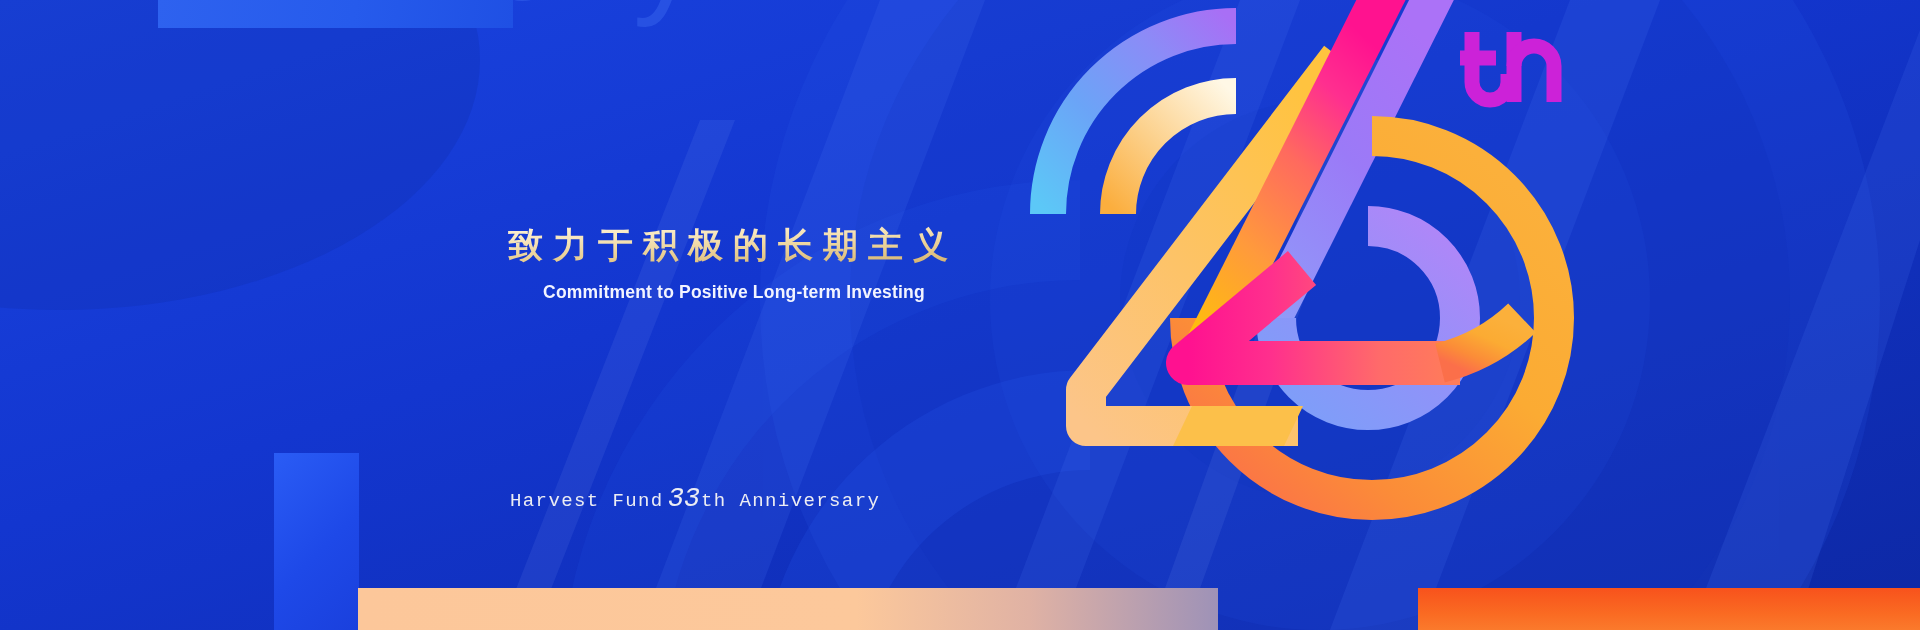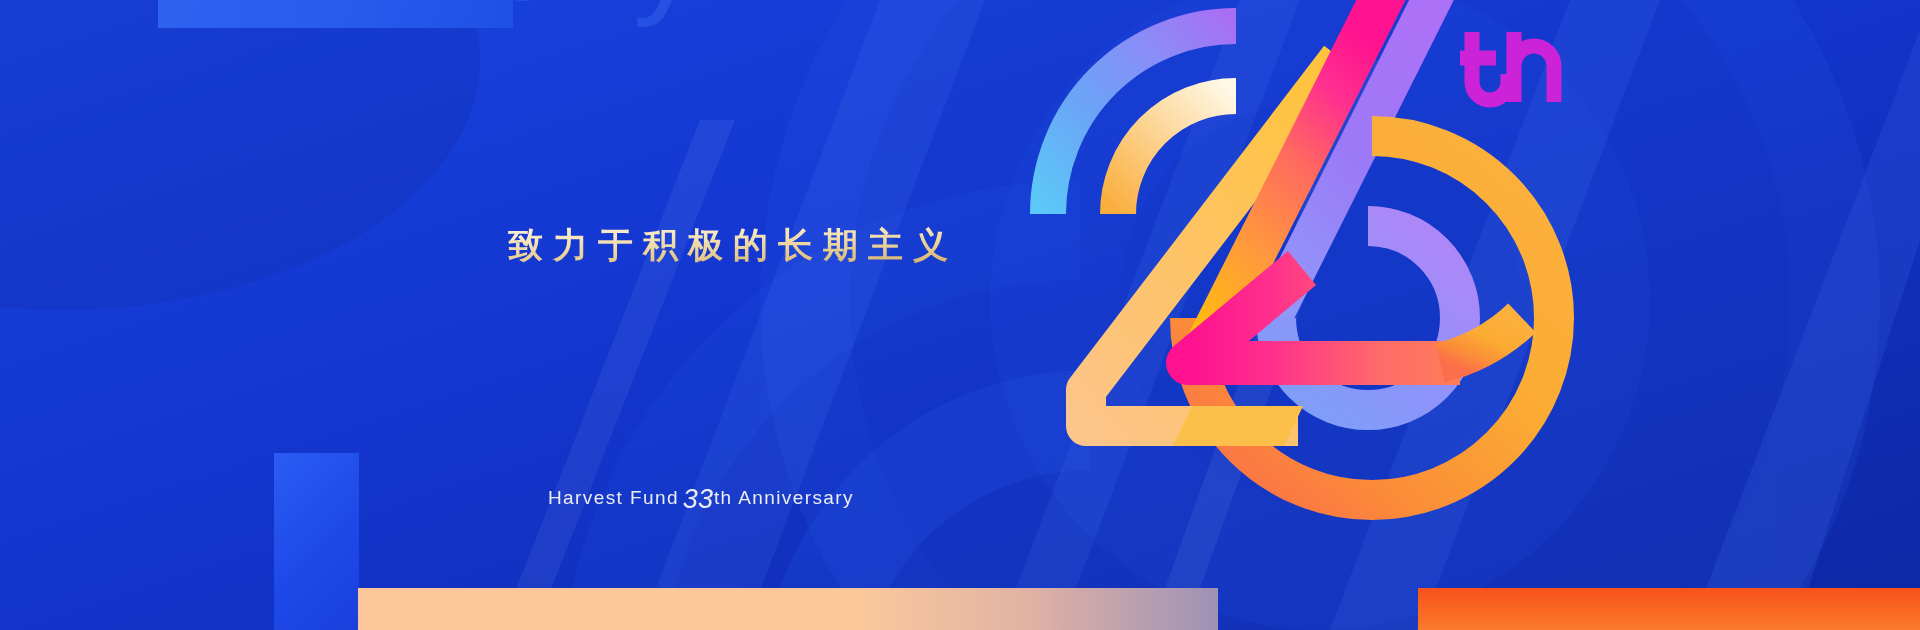--- a/index.html
+++ b/index.html
@@ -91,28 +91,27 @@
     font-size: 17.5px;
     font-weight: 600;
     letter-spacing: 0.2px;
     color: #f2f4ff;
     white-space: nowrap;
   }
   .signature {
     position: absolute;
     left: 510px;
     top: 482px;
-    font-family: Liberation Sans, sans-serif;
+    font-family: Liberation Mono, monospace;
     font-size: 19px;
     letter-spacing: 1.4px;
     color: #ecedf3;
     white-space: nowrap;
     display: flex;
-    align-items: center;
-    margin-left: 38px;
+    align-items: flex-end;
   }
   .signature .sig-pre { }
   .signature .sig-num {
     font-size: 27px;
     font-style: italic;
     letter-spacing: 0;
     padding: 0 1px 0 4px;
     position: relative;
     top: 2px;
   }
@@ -191,20 +190,21 @@
       <text font-family="Liberation Sans, sans-serif" font-size="132" font-weight="400" fill="#3f6df2" opacity="0.42" letter-spacing="10">nniversary</text>
     </svg>
   </div>
 
   <div class="top-rect"></div>
 
   <div class="left-bar"></div>
 
   <div class="text-block">
     <h1 class="headline">致力于积极的长期主义</h1>
+    <div class="subhead">Commitment to Positive Long-term Investing</div>
   </div>
 
   <div class="signature">
     <span class="sig-pre">Harvest Fund</span>
     <span class="sig-num">33</span>
     <span class="sig-post">th Anniversary</span>
   </div>
 
   <div class="logo">
     <svg viewBox="0 0 540 540" xmlns="http://www.w3.org/2000/svg">

